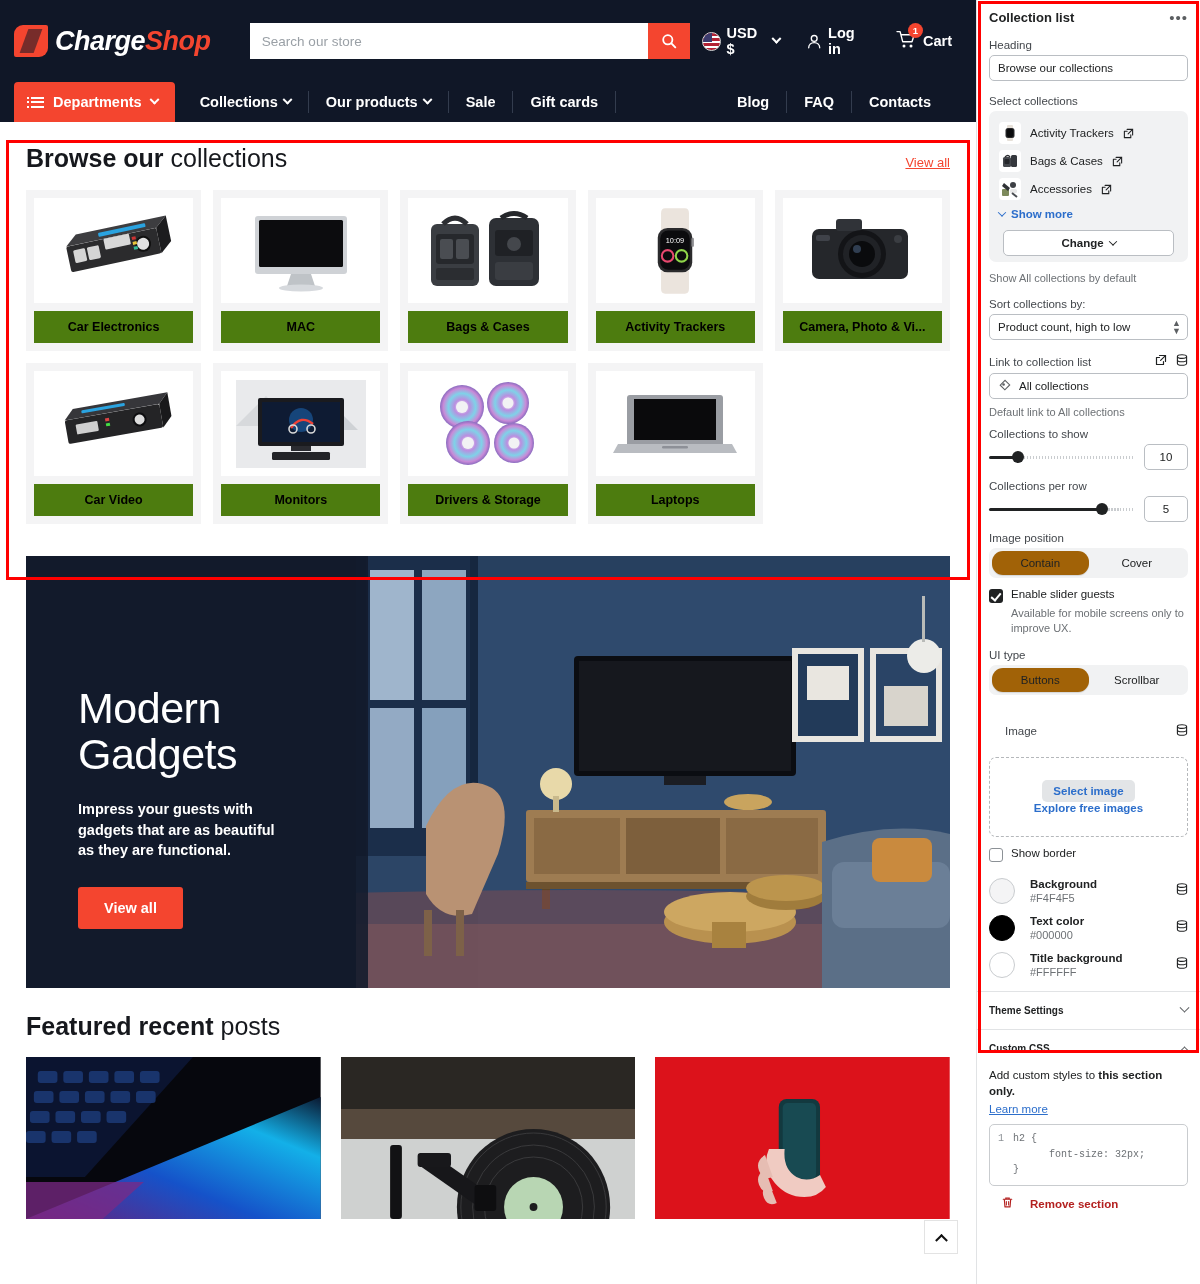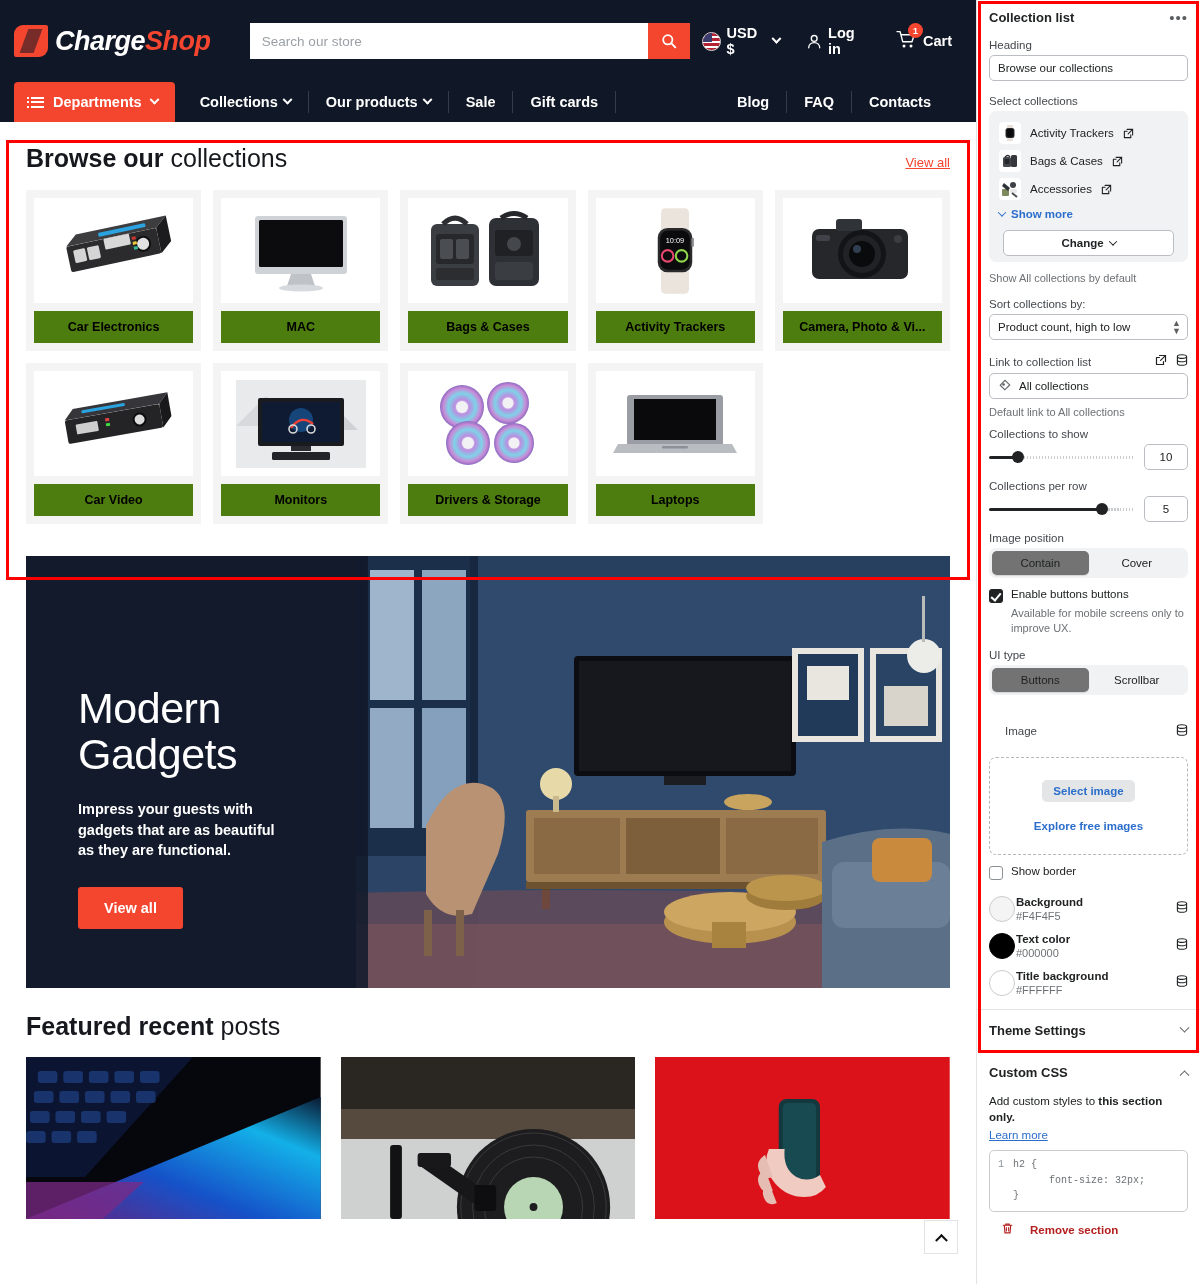--- a/index.html
+++ b/index.html
@@ -185,46 +185,46 @@
   .knob { position: absolute; width: 12px; height: 12px; border-radius: 50%; background: #202223; cursor: pointer; }
   .numbox {
     width: 44px; height: 26px; border: 1px solid #babec3; border-radius: 5px; background: #fff;
     font-size: 11.5px; font-family: inherit; text-align: center; color: #202223; outline: none;
   }
   .segmented { display: flex; background: #F1F2F3; border-radius: 7px; padding: 3px; }
   .seg {
     flex: 1; height: 24px; display: flex; align-items: center; justify-content: center;
     font-size: 11.5px; color: #202223; border-radius: 5px; cursor: pointer;
   }
-  .seg.active { background: #737373; box-shadow: 0 1px 1px rgba(0,0,0,.12); }
+  .seg.active { background: #a16207; box-shadow: 0 1px 1px rgba(0,0,0,.12); border-radius: 11px; }
   .checkrow { display: flex; align-items: flex-start; gap: 8px; }
   .cbox { width: 14px; height: 14px; border-radius: 3px; background: #202223; flex: none; position: relative; margin-top: 1px; }
   .cbox::after { content: ""; position: absolute; left: 4px; top: 1.5px; width: 4px; height: 8px;
                  border-right: 2px solid #fff; border-bottom: 2px solid #fff; transform: rotate(40deg); }
   .cbox.empty { background: #fff; border: 1.5px solid #8c9196; }
   .cbox.empty::after { display: none; }
   .cb-label { font-size: 11.5px; color: #202223; }
   .cb-sub { font-size: 11px; color: #6d7175; line-height: 1.33; margin-top: 3px; padding-left: 22px; }
   .imgdrop {
     border: 1.5px dashed #b5b8bb; border-radius: 7px; padding: 22px 10px;
-    display: flex; flex-direction: column; align-items: center; gap: 18px;
+    display: flex; flex-direction: column; align-items: center; gap: 0;
   }
   .selimg-btn {
     background: #E3E5E7; border: none; border-radius: 5px; padding: 5px 11px;
     font-size: 11.5px; font-weight: 700; color: #2C6ECB; cursor: pointer; font-family: inherit;
   }
   .explore-link { font-size: 11.5px; font-weight: 700; color: #2C6ECB; cursor: pointer; }
-  .colorrow { display: flex; align-items: center; gap: 1px; padding: 5px 0; }
+  .colorrow { display: flex; align-items: center; gap: 15px; padding: 5px 0; }
   .swatch { width: 26px; height: 26px; border-radius: 50%; border: 1px solid #c9cccf; flex: none; cursor: pointer; }
   .color-name { font-size: 11.5px; font-weight: 700; color: #202223; }
   .color-hex { font-size: 11px; color: #6d7175; margin-top: 1px; }
   .db-ico { margin-left: auto; }
   .side-divider { height: 1px; background: #e1e3e5; margin: 0; }
   .accordion { display: flex; align-items: center; justify-content: space-between; padding: 13px 12px; cursor: pointer; }
-  .acc-title { font-size: 13px; font-weight: 700; color: #202223; text-align: right; }
+  .acc-title { font-size: 10px; font-weight: 700; color: #202223; text-align: right; }
   .css-desc { font-size: 11.5px; color: #202223; line-height: 1.4; }
   .css-desc b { font-weight: 700; }
   .learn { display: inline-block; font-size: 11.5px; color: #2C6ECB; text-decoration: underline; margin-top: 4px; cursor: pointer; }
   .codebox {
     margin-top: 8px; border: 1px solid #c9cccf; border-radius: 5px; background: #fff;
     padding: 6px 4px; font-family: "Liberation Mono", monospace; font-size: 10px; color: #6d7175;
     line-height: 1.55; height: 62px; overflow: hidden;
   }
   .codeline { display: flex; gap: 9px; }
   .gutter { color: #8c9196; width: 10px; text-align: right; flex: none; }
@@ -782,21 +782,21 @@
         <div class="lbl">Image position</div>
         <div class="segmented">
           <div class="seg active">Contain</div>
           <div class="seg">Cover</div>
         </div>
       </div>
 
       <div class="mb14">
         <div class="checkrow">
           <span class="cbox"></span>
-          <span class="cb-label">Enable buttons buttons</span>
+          <span class="cb-label">Enable slider guests</span>
         </div>
         <div class="cb-sub">Available for mobile screens only to improve UX.</div>
       </div>
 
       <div class="mb14">
         <div class="lbl">UI type</div>
         <div class="segmented">
           <div class="seg active">Buttons</div>
           <div class="seg">Scrollbar</div>
         </div>

